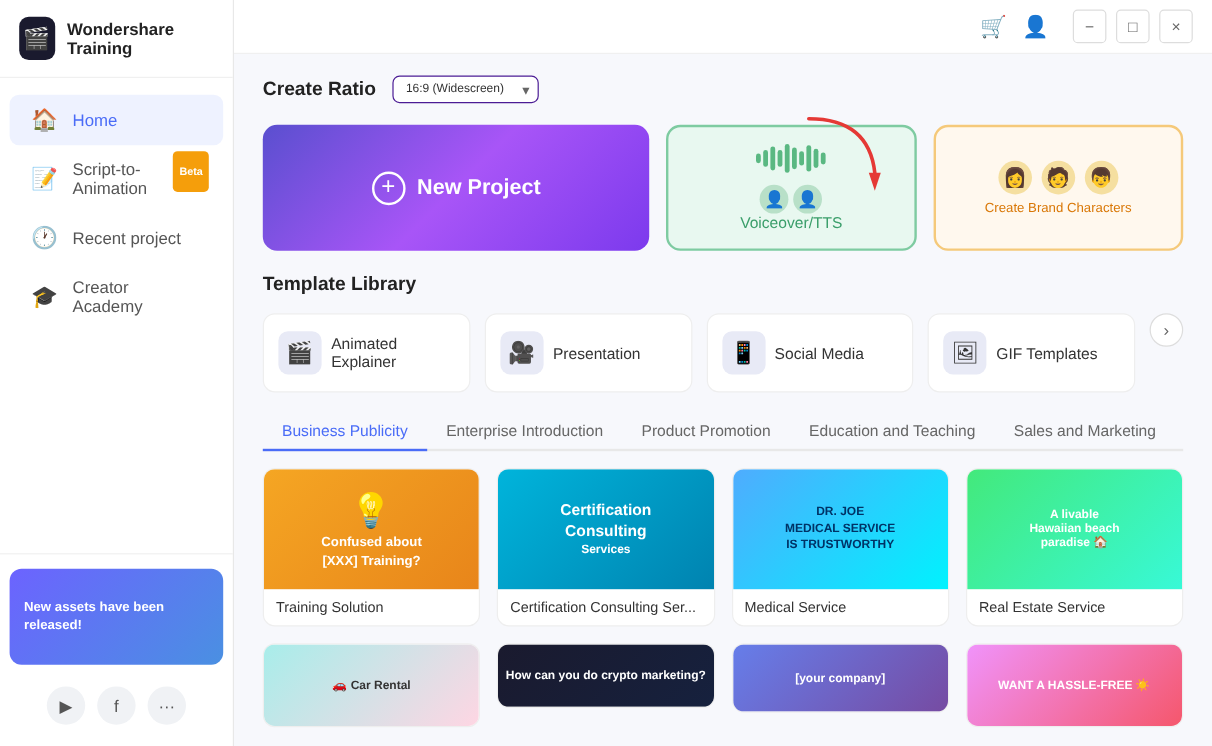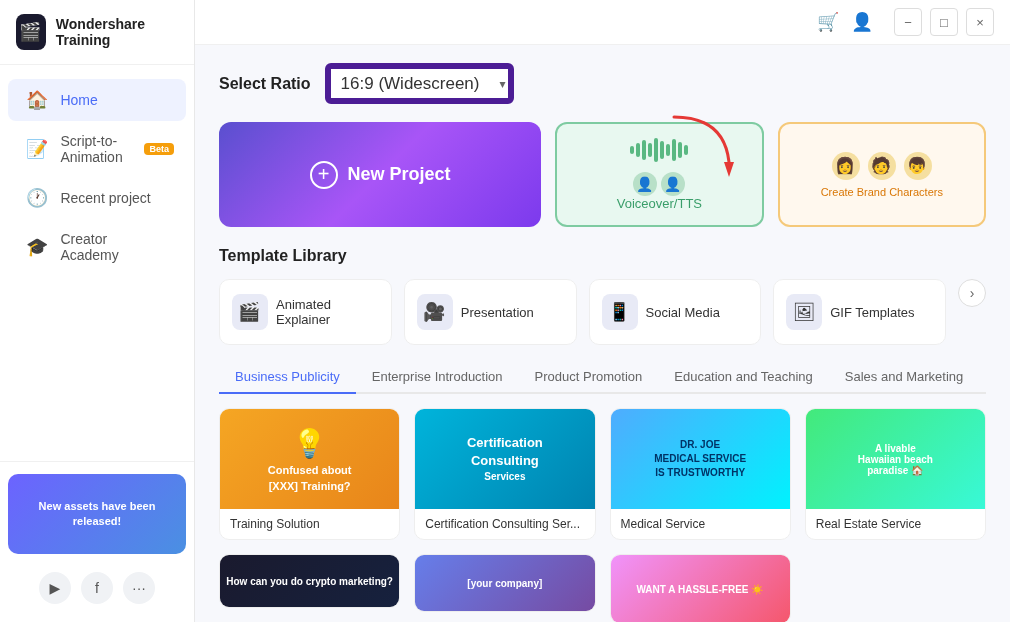--- a/index.html
+++ b/index.html
@@ -43,38 +43,38 @@
       font-size: 14px;
       position: relative;
     }
     .sidebar-item.active { background: #eef2ff; color: #4a6cf7; }
     .sidebar-item .icon { font-size: 18px; }
     .beta-badge {
       background: #f59e0b;
       color: #fff;
       font-size: 9px;
       font-weight: 700;
-      padding: 1px 5px;
+      padding: 12px 5px;
       border-radius: 4px;
       position: absolute;
-      top: 20px;
+      top: 3px;
       right: 12px;
     }
 
     .sidebar-bottom {
       padding: 12px 8px;
       border-top: 1px solid #f0f0f0;
     }
     .sidebar-banner {
       background: linear-gradient(135deg, #6c63ff, #4a90e2);
       border-radius: 10px;
       padding: 12px;
       color: #fff;
       font-size: 11px;
-      text-align: center;
+      text-align: left;
       margin-bottom: 12px;
       min-height: 80px;
       display: flex; align-items: center; justify-content: center;
       overflow: hidden;
       position: relative;
     }
     .sidebar-banner-text { font-weight: 600; font-size: 11px; line-height: 1.4; }
     .sidebar-social {
       display: flex; gap: 10px; justify-content: center; padding: 6px 0;
     }
@@ -129,24 +129,24 @@
 
     
     .ratio-row {
       display: flex;
       align-items: center;
       gap: 14px;
       margin-bottom: 18px;
     }
     .ratio-label { font-size: 16px; font-weight: 600; color: #222; }
     .ratio-select {
-      border: 6px solid #4c1d95;
+      border: 1px solid #4c1d95;
       border-radius: 6px;
       padding: 5px 28px 5px 10px;
-      font-size: 17px;
+      font-size: 10px;
       color: #333;
       background: #fff;
       appearance: none;
       cursor: pointer;
       position: relative;
     }
     .ratio-select-wrap { position: relative; display: inline-block; }
     .ratio-select-wrap::after {
       content: '▾';
       position: absolute;
@@ -404,21 +404,21 @@
     <div class="titlebar-controls">
       <div class="titlebar-btn">−</div>
       <div class="titlebar-btn">□</div>
       <div class="titlebar-btn close">×</div>
     </div>
   </div>
 
   <div class="content-area">
 
     <div class="ratio-row">
-      <span class="ratio-label">Select Ratio</span>
+      <span class="ratio-label">Create Ratio</span>
       <div class="ratio-select-wrap">
         <select class="ratio-select">
           <option>16:9 (Widescreen)</option>
           <option>9:16 (Portrait)</option>
           <option>1:1 (Square)</option>
           <option>4:3 (Standard)</option>
         </select>
       </div>
     </div>
 
@@ -526,20 +526,25 @@
 
         <div class="template-card">
           <div class="template-thumb thumb-realestate">
             <div style="text-align:center; padding:8px; font-size:10px; color:#fff;">
               A livable<br>Hawaiian beach<br>paradise 🏠
             </div>
           </div>
           <div class="template-caption">Real Estate Service</div>
         </div>
 
+        <div class="template-card" style="height:70px; overflow:hidden;">
+          <div class="template-thumb thumb-car" style="height:100%;">
+            <div style="text-align:center; font-size:10px; color:#333;">🚗 Car Rental</div>
+          </div>
+        </div>
         <div class="template-card" style="height:54px; overflow:hidden;">
           <div class="template-thumb thumb-crypto" style="height:100%;">
             <div style="text-align:center; font-size:10px; padding:4px;"><strong>How</strong> can you do crypto marketing?</div>
           </div>
         </div>
         <div class="template-card" style="height:58px; overflow:hidden;">
           <div class="template-thumb thumb-company" style="height:100%;">
             <div style="text-align:center; font-size:10px;">[your company]</div>
           </div>
         </div>

